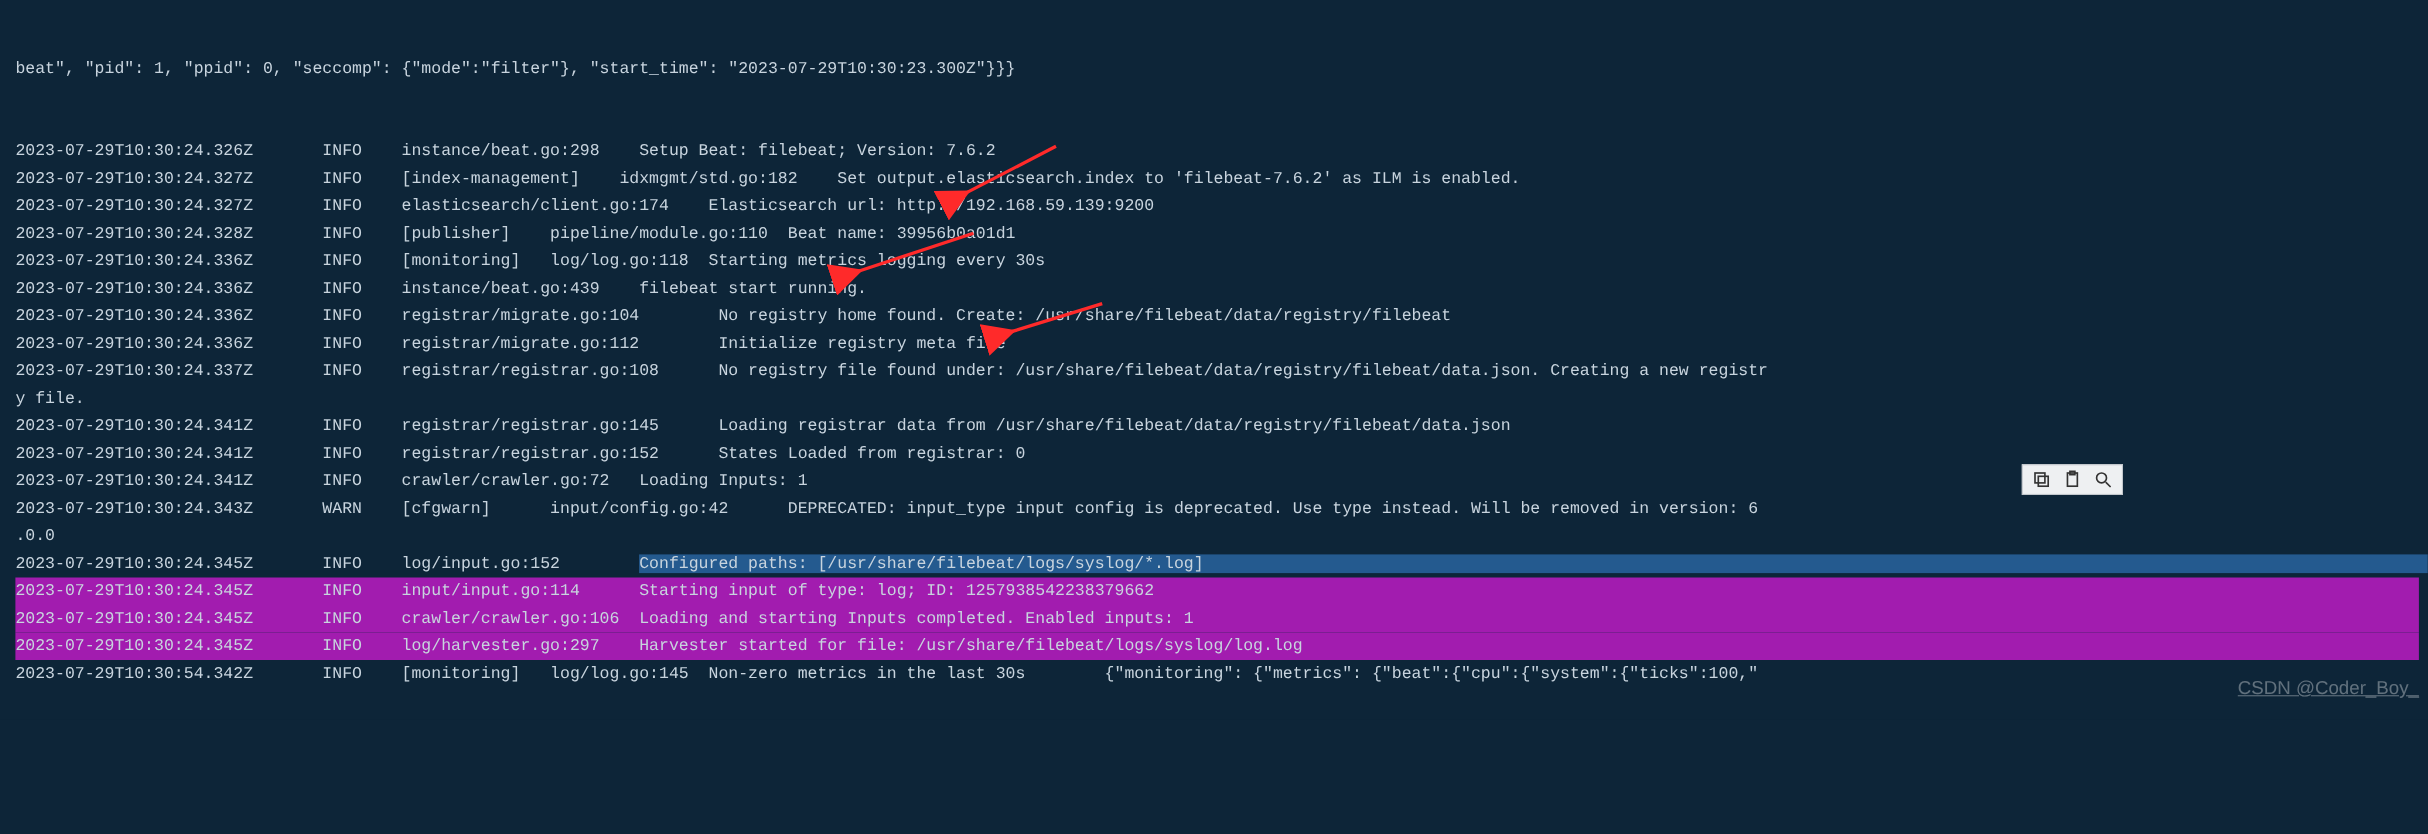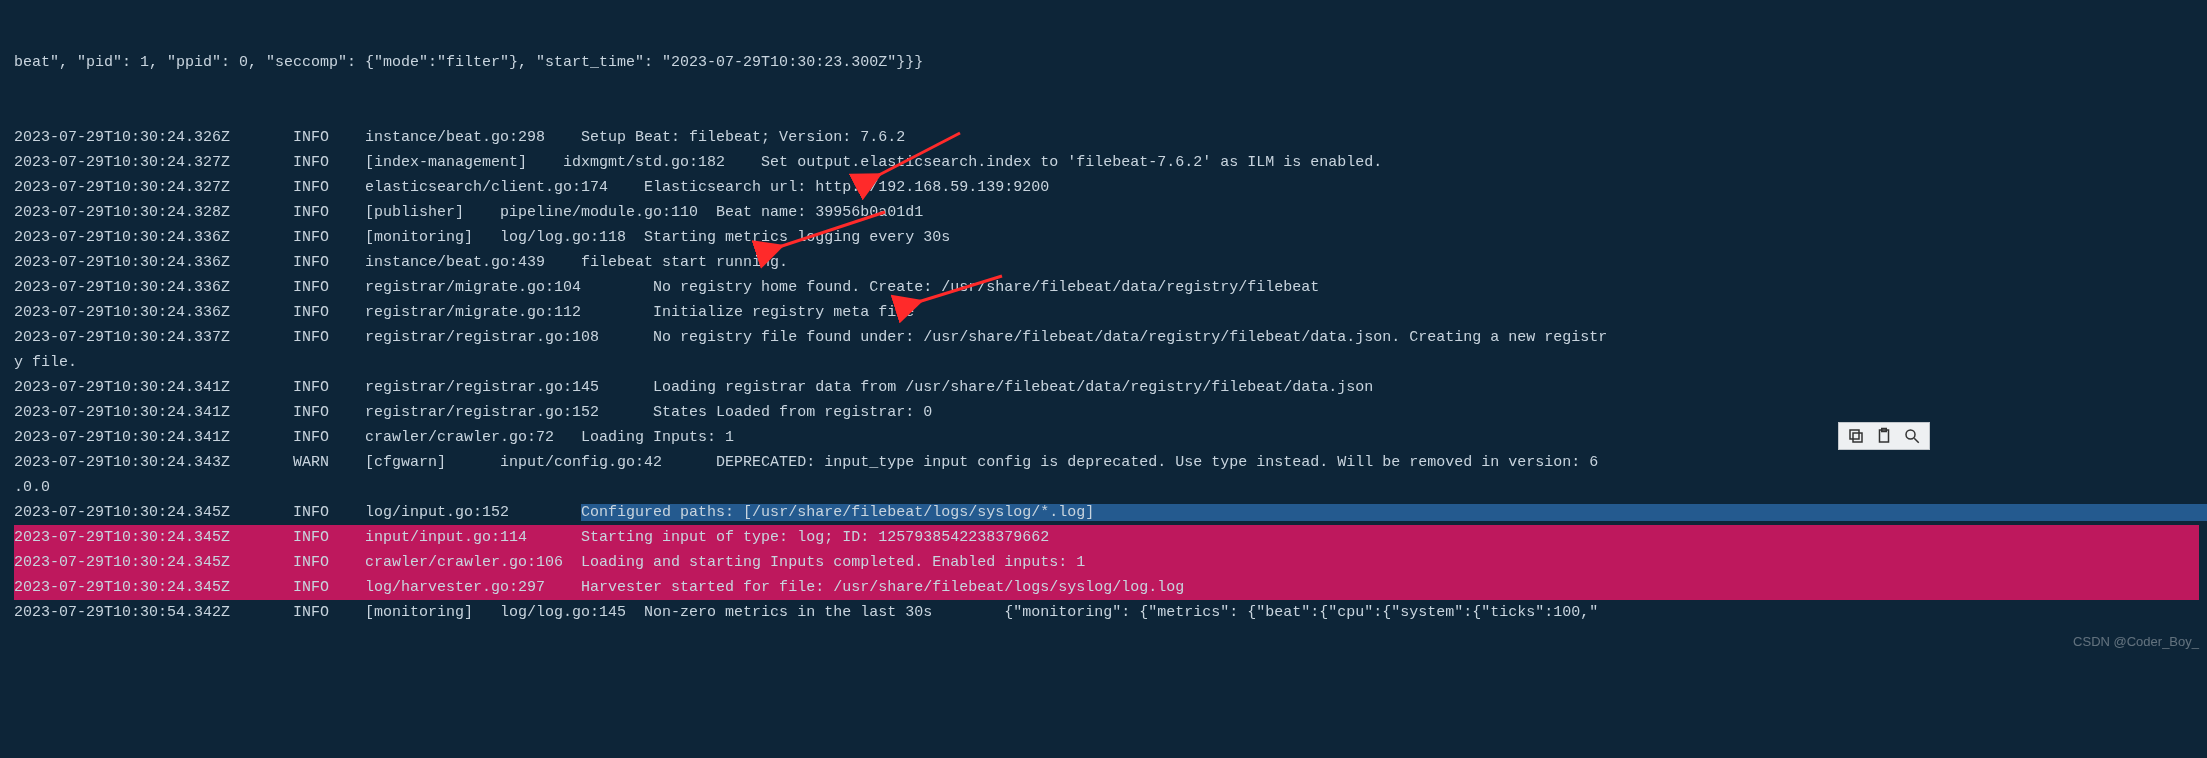--- a/index.html
+++ b/index.html
@@ -18,44 +18,45 @@
     padding: 0 8px 4px 14px;
     white-space: pre;
     position: relative;
   }
   .line { white-space: pre; }
   .sel {
     background: #245a8f;
     display: inline;
   }
   .selrow {
-    background: #be185d;
+    background: #a21caf;
     display: block;
     white-space: pre;
   }
   .toolbar {
     position: absolute;
     top: 422px;
     right: 277px;
     background: #eef0f2;
     border: 1px solid #c2c7cc;
     display: flex;
     gap: 10px;
     padding: 4px 8px;
     align-items: center;
     color: #222;
   }
   .toolbar svg { width: 18px; height: 18px; display:block; }
   .watermark {
     position: absolute;
-    bottom: 0;
+    bottom: 16px;
     right: 8px;
     font-family: Arial, sans-serif;
-    font-size: 13px;
+    font-size: 17px;
     color: rgba(255,255,255,0.35);
+    text-decoration: underline;
   }
   .annot {
     position: absolute;
     top: 0; left: 0;
     pointer-events: none;
     overflow: visible;
   }
 </style>
 </head>
 <body>

